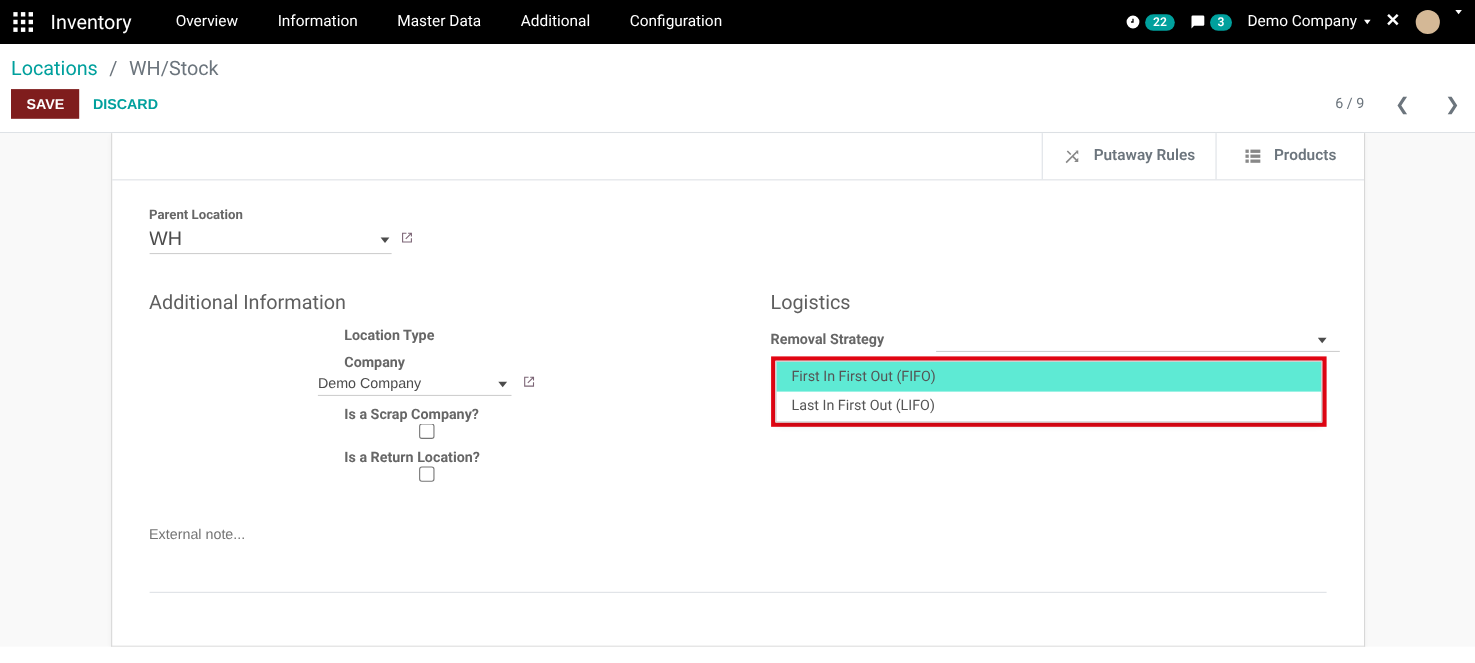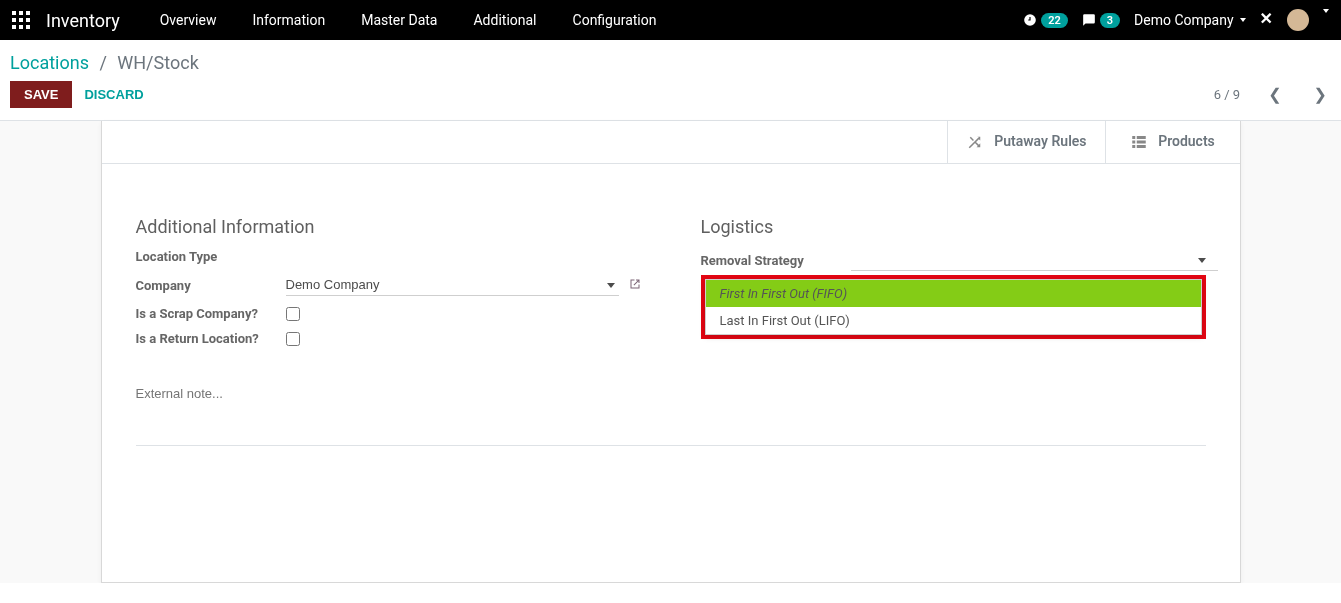--- a/index.html
+++ b/index.html
@@ -37,33 +37,33 @@
 .highlight-box { border: 4px solid #e30613; padding: 6px 10px 10px 10px; display: inline-block; margin-bottom: 8px; }
 .field-label { font-size: 12px; font-weight: 700; color: #666; }
 .parent-row { margin-top: 6px; }
 .parent-input-wrap { display: flex; align-items: center; gap: 10px; margin-top: 3px; }
 .parent-input { font-size: 18px; border: none; border-bottom: 1px solid #cfcfcf; padding: 2px 0; width: 220px; outline: none; color: #4c4c4c; }
 .caret-dark { width: 0; height: 0; border-left: 4px solid transparent; border-right: 4px solid transparent; border-top: 5px solid #4c4c4c; margin-left: -20px; cursor: pointer; }
 .external-link { color: #7C6576; font-size: 13px; cursor: pointer; }
 .columns { display: flex; gap: 60px; margin-top: 34px; }
 .col { flex: 1; }
 .section-title { font-size: 18px; color: #5f5f5f; font-weight: 400; margin-bottom: 12px; }
-.form-field-row { display: flex; align-items: center; margin-bottom: 10px; }
+.form-field-row { display: flex; align-items: center; margin-bottom: 10px; flex-direction: column; }
 .form-field-row .flabel { width: 150px; font-size: 13px; font-weight: 700; color: #666; }
 .select-input { flex: 1; border: none; border-bottom: 1px solid #cfcfcf; padding: 3px 0; font-size: 13px; color: #4c4c4c; outline: none; background: transparent; }
 .select-wrap { flex: 1; display: flex; align-items: center; position: relative; }
 .select-wrap .caret-dark { position: absolute; right: 4px; }
 .company-wrap { flex: 1; display: flex; align-items: center; gap: 10px; }
 .checkbox { width: 14px; height: 14px; }
 .external-note { margin-top: 30px; border-bottom: 1px solid #dee2e6; padding-bottom: 44px; }
 .external-note input { border: none; outline: none; font-size: 13px; color: #adb5bd; width: 100%; }
 .dropdown-highlight { border: 4px solid #e30613; margin-top: 4px; }
 .dropdown { border: 1px solid #cfcfcf; background: #fff; box-shadow: 0 2px 6px rgba(0,0,0,0.15); }
 .dropdown-item { padding: 6px 14px; font-size: 13px; color: #555; cursor: pointer; }
-.dropdown-item.hover { background: #84cc16; font-style: italic; }
+.dropdown-item.hover { background: #5eead4; }
 .removal-row { display: flex; align-items: center; }
 .removal-row .flabel { width: 150px; font-size: 13px; font-weight: 700; color: #666; }
 .removal-input-wrap { flex: 1; display: flex; align-items: center; position: relative; }
 .removal-input { flex: 1; border: none; border-bottom: 1px solid #cfcfcf; padding: 3px 0; outline: none; background: transparent; }
 </style>
 </head>
 <body>
 
 <div class="navbar">
   <span class="apps-icon">
@@ -147,20 +147,32 @@
             <rect x="9" y="10" width="12" height="4"></rect>
             <rect x="3" y="16" width="4" height="4"></rect>
             <rect x="9" y="16" width="12" height="4"></rect>
           </svg>
         <span>Products</span>
       </div>
     </div>
 
     <div class="form-body">
 
+      <div class="parent-row">
+        <div class="field-label">Parent Location</div>
+        <div class="parent-input-wrap">
+          <input class="parent-input" value="WH" style="">
+          <span class="caret-dark"></span>
+          <span class="external-link">
+            <svg width="12" height="12" viewBox="0 0 24 24" fill="#7C6576">
+                <path d="M14 3v2h3.6L9 13.6 10.4 15 19 6.4V10h2V3h-7zM5 5h6V3H3v18h18v-8h-2v6H5V5z"></path>
+              </svg>
+          </span>
+        </div>
+      </div>
 
       <div class="columns">
         <div class="col">
           <div class="section-title">Additional Information</div>
           <div class="form-field-row">
             <div class="flabel">Location Type</div>
           </div>
           <div class="form-field-row">
             <div class="flabel">Company</div>
             <div class="company-wrap">

